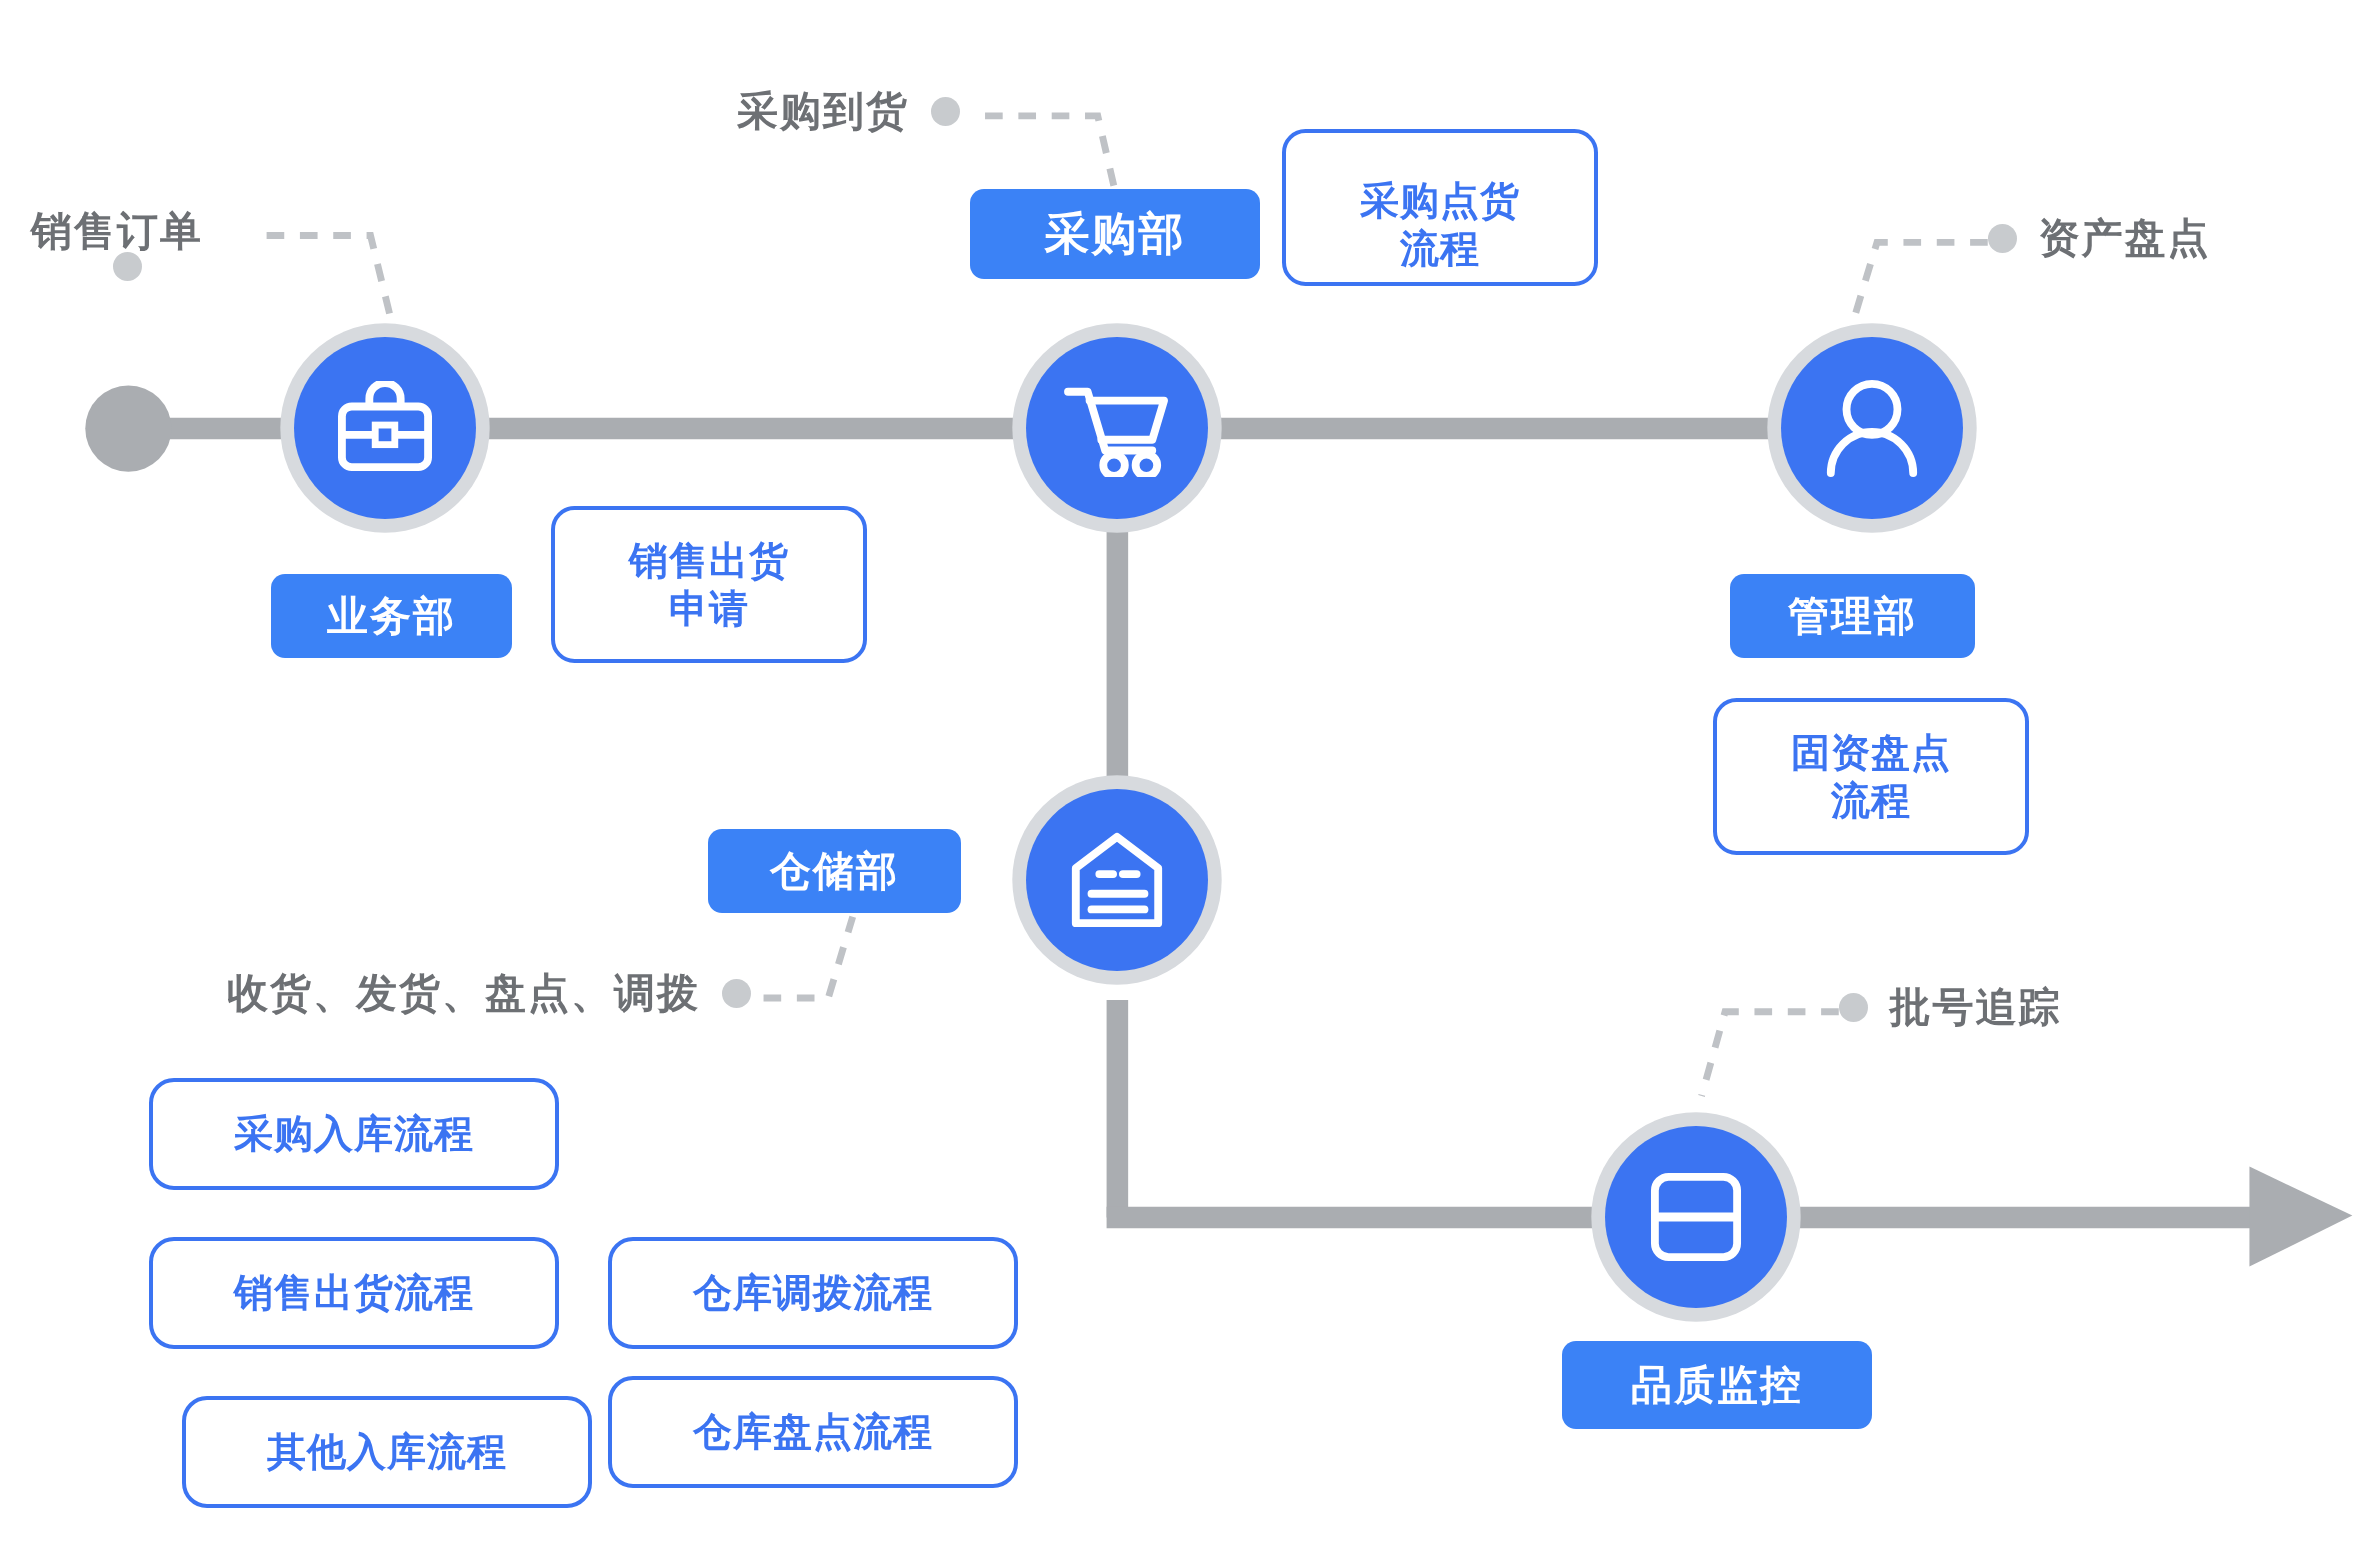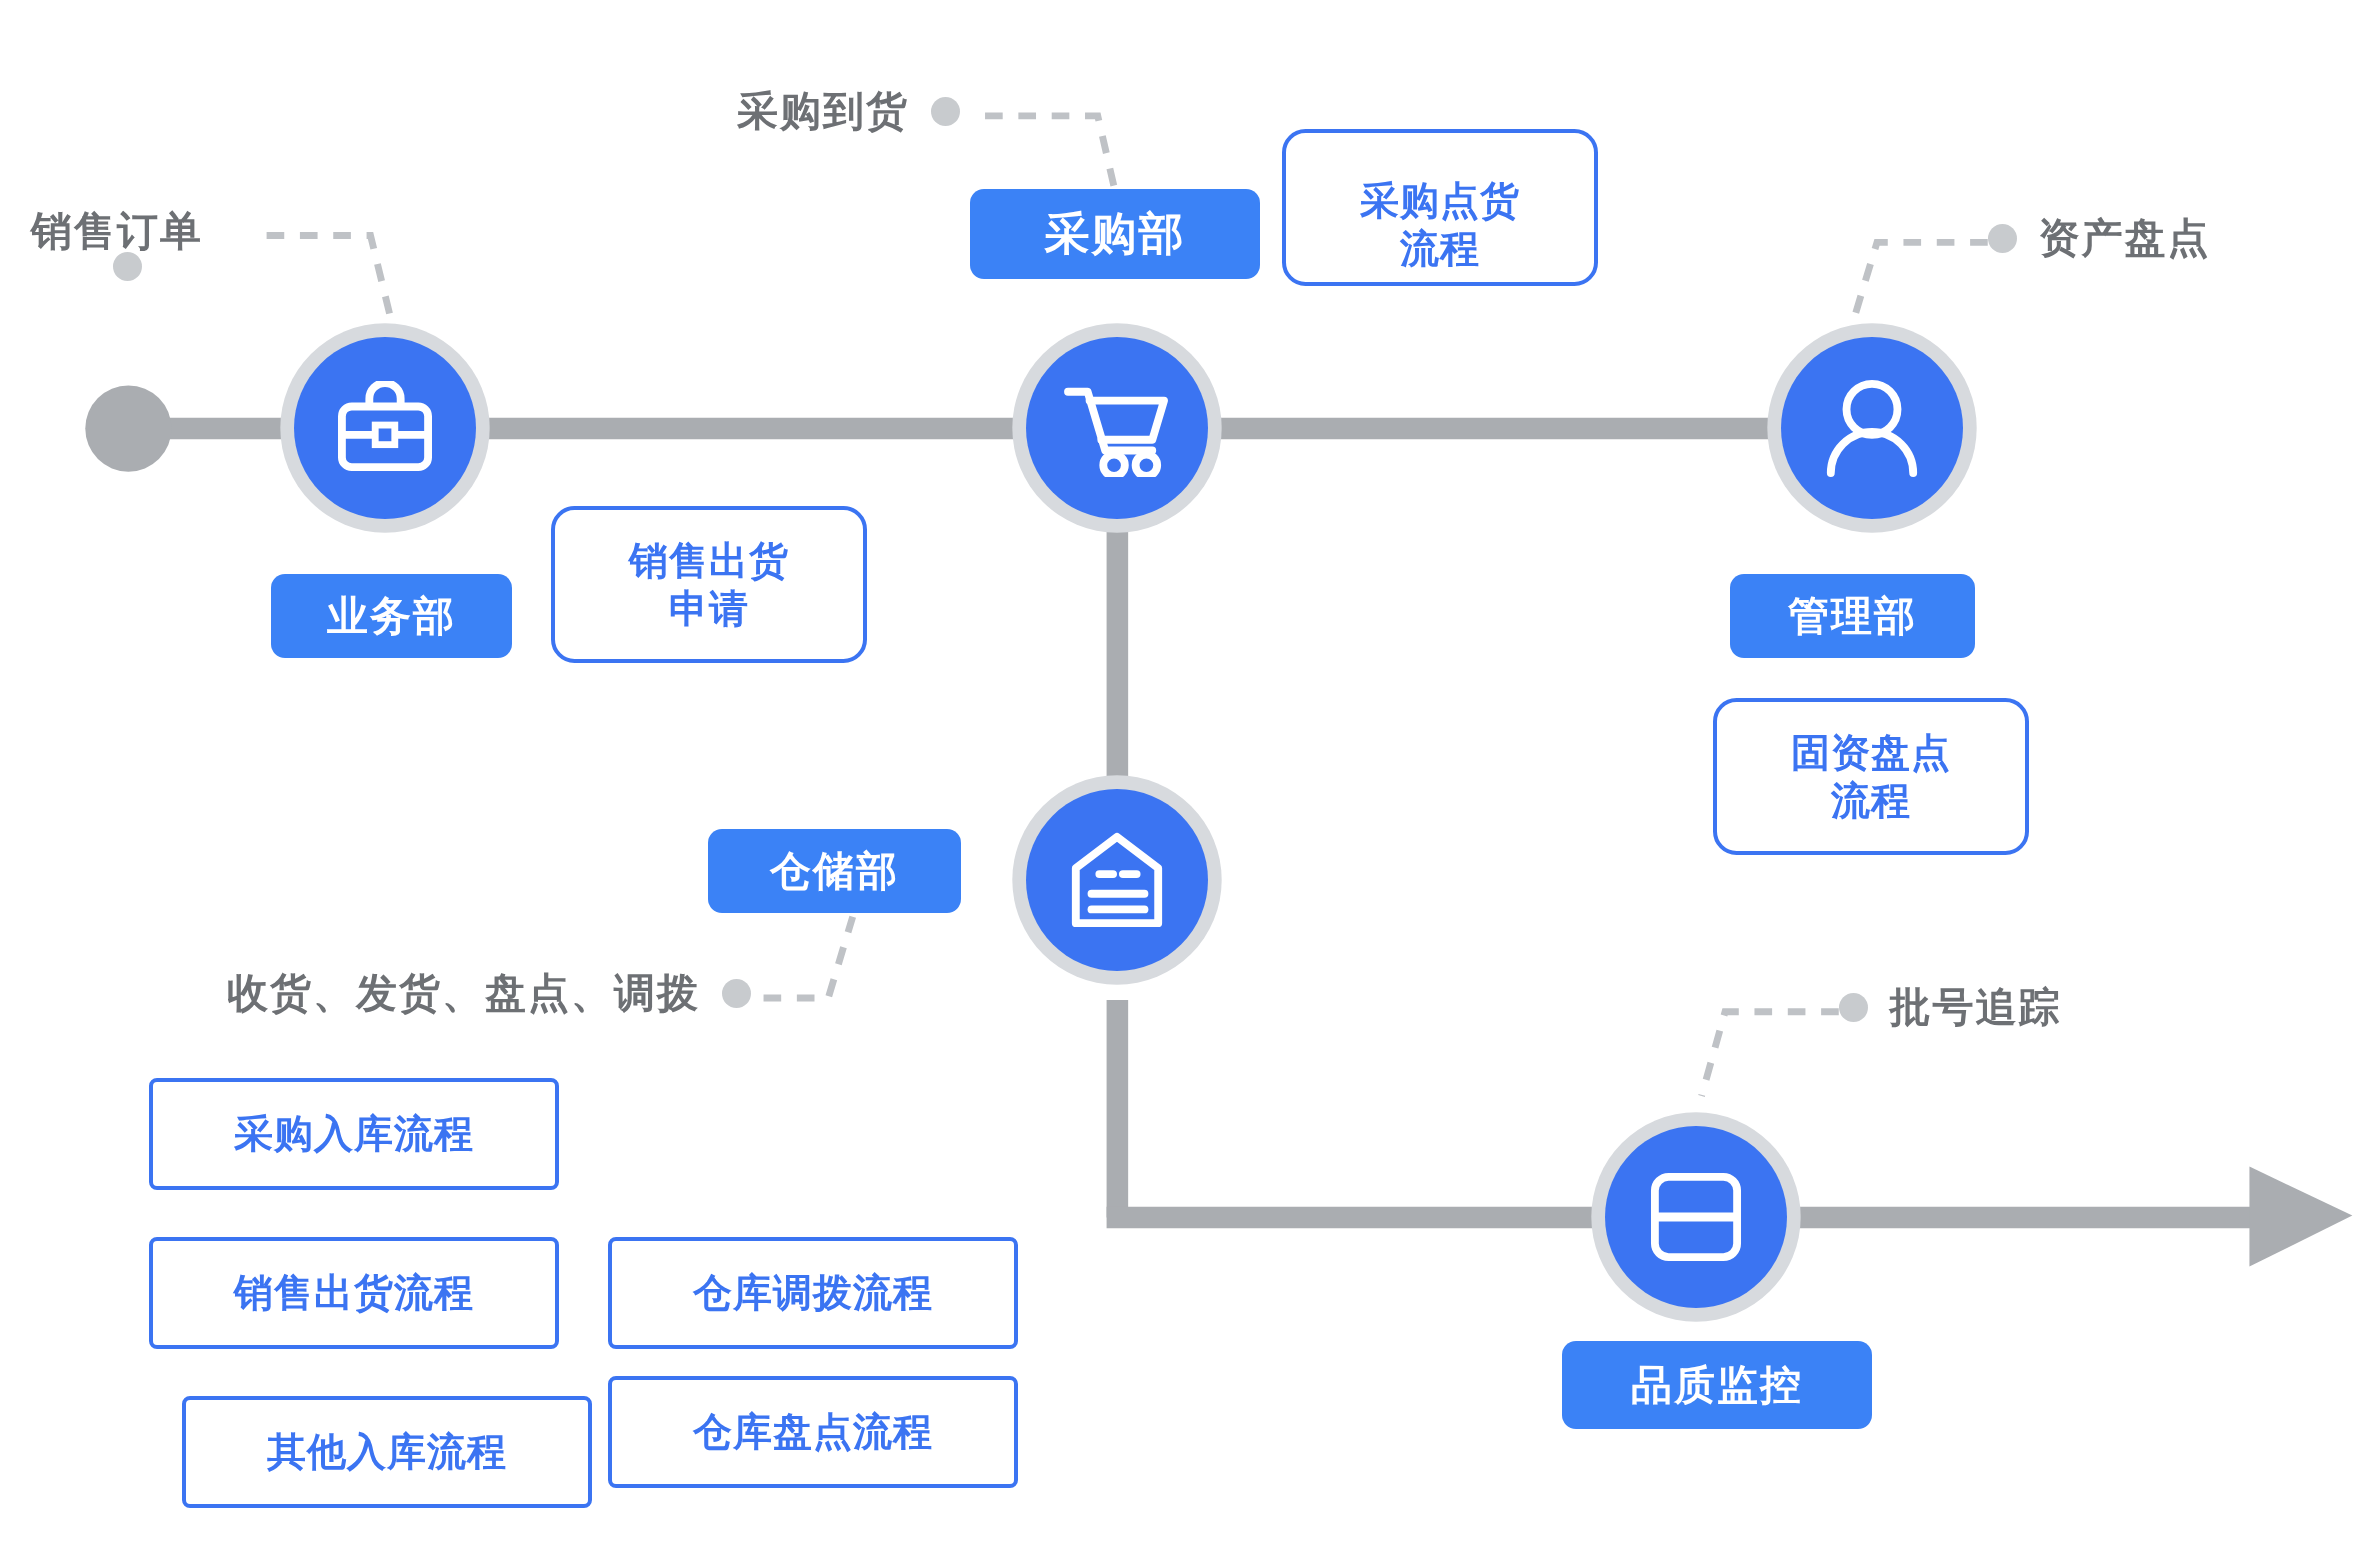--- a/index.html
+++ b/index.html
@@ -53,21 +53,21 @@
     box-sizing: border-box;
     padding: 0 25.5px;
   }
 
   
   .obox {
     position: absolute;
     background: #ffffff;
     border: 4.9px solid #3b74f2;
     color: #3b74f2;
-    border-radius: 8px;
+    border-radius: 25px;
     font-size: 39px;
     font-weight: bold;
     letter-spacing: 1px;
     line-height: 1.22;
     display: flex;
     align-items: center;
     justify-content: center;
     text-align: center;
     box-sizing: border-box;
   }

